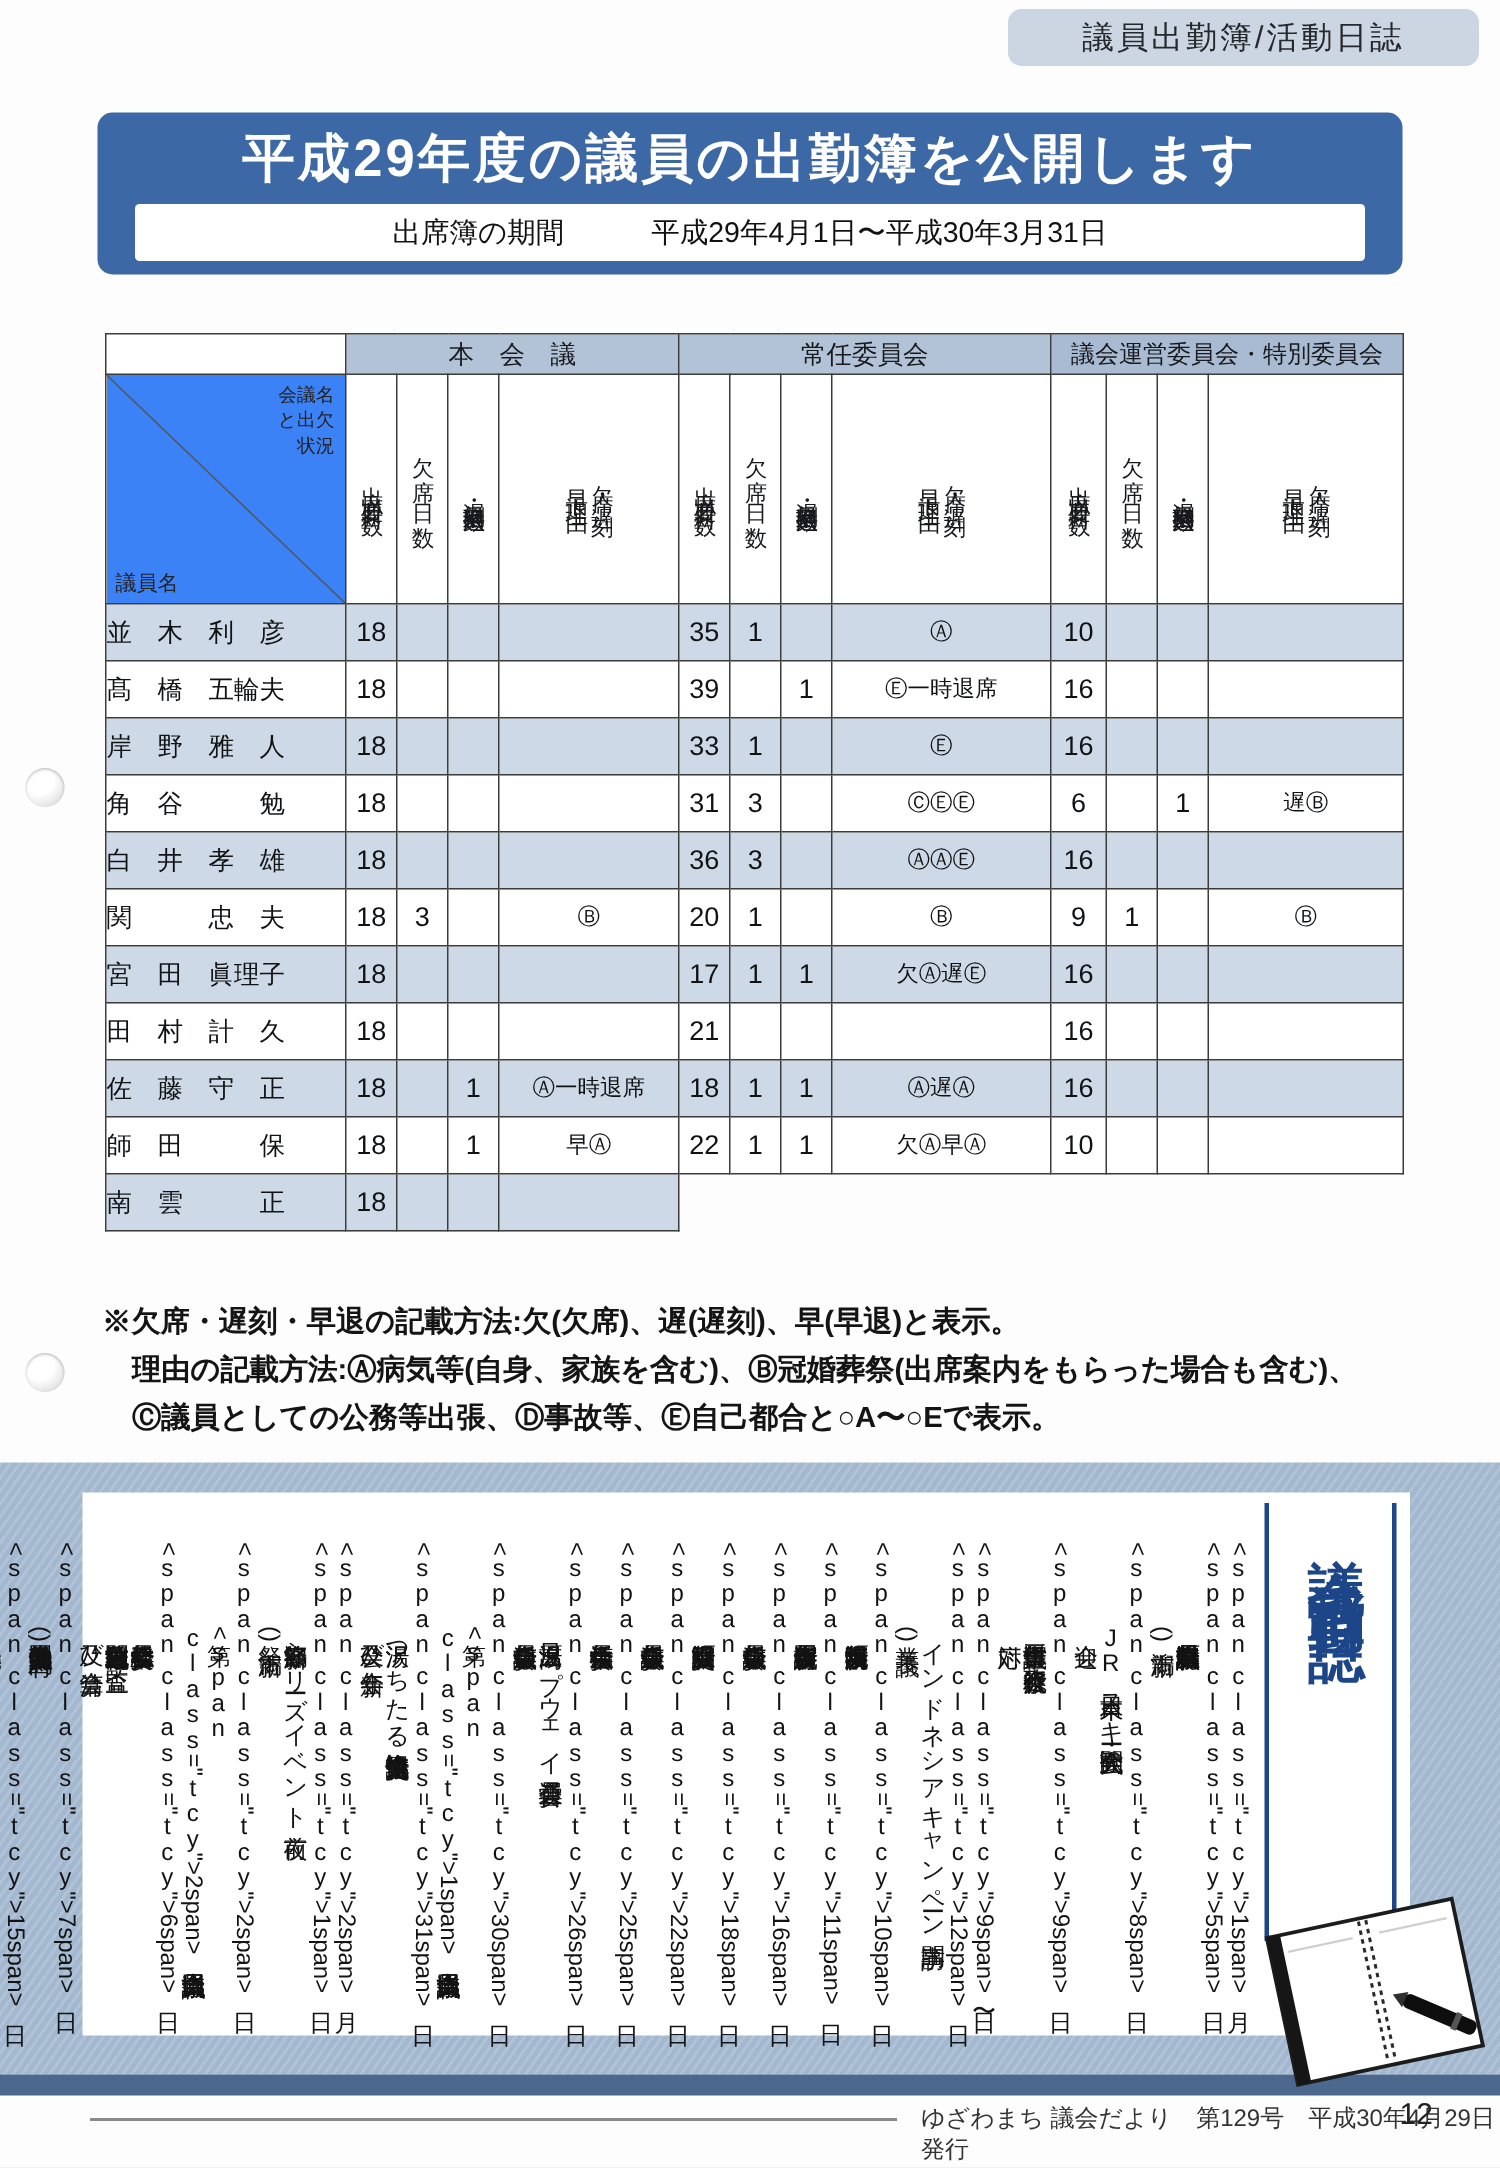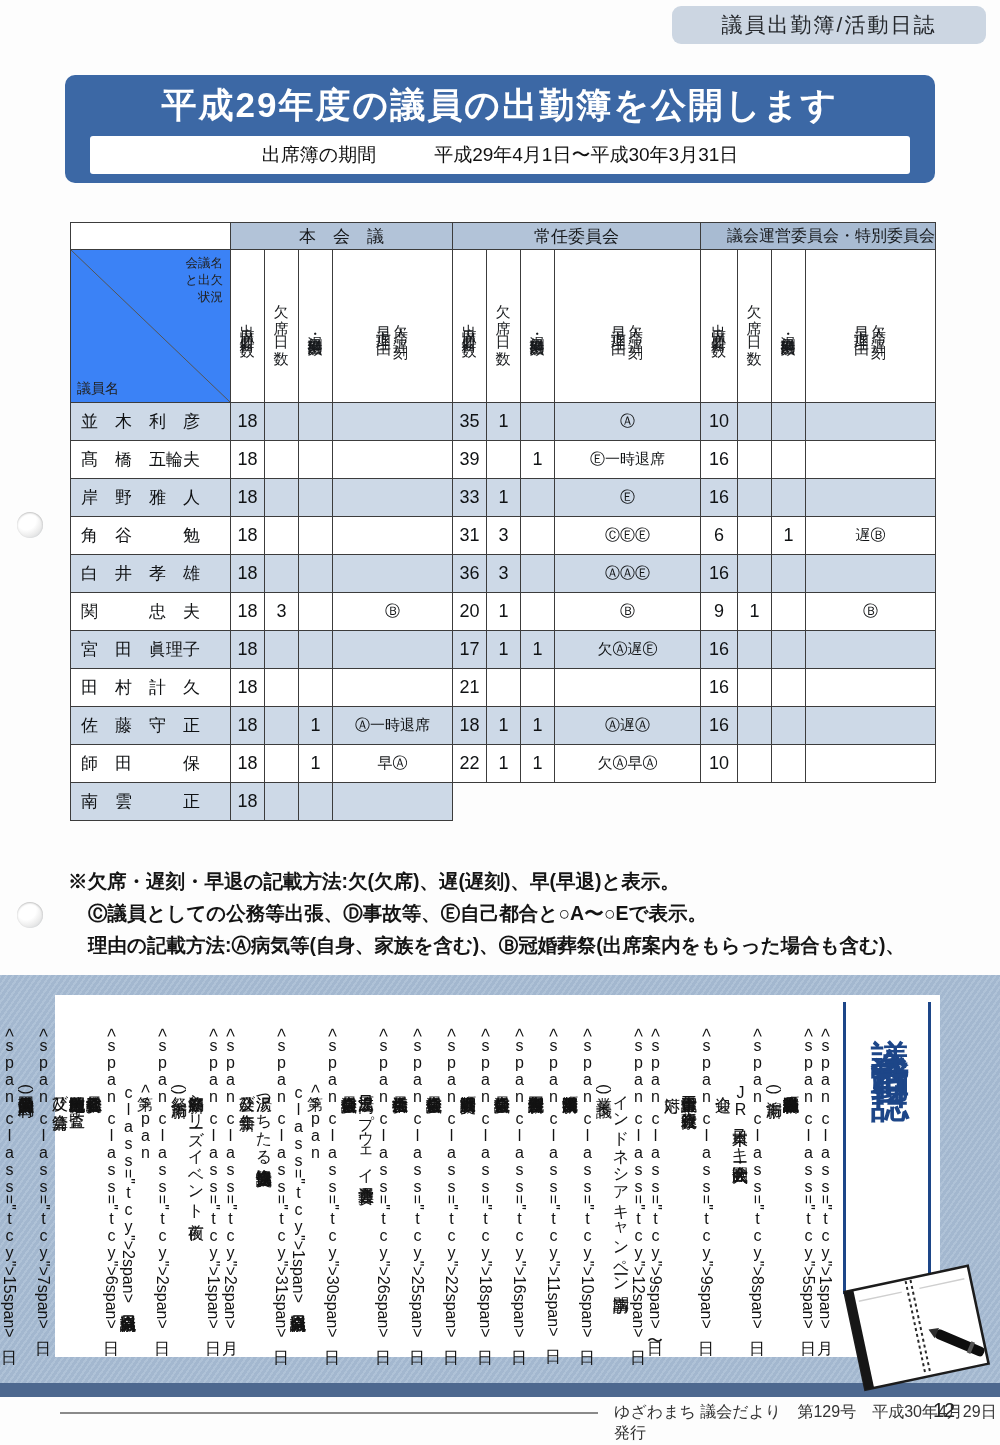--- a/index.html
+++ b/index.html
@@ -24,34 +24,34 @@
               font-size:35px;font-weight:bold;letter-spacing:2px;}
   .period-bar{position:absolute;left:25px;right:25px;bottom:9px;height:38px;background:#fff;
               border-radius:3px;display:flex;align-items:center;justify-content:center;gap:58px;
               font-size:19px;color:#111;}
 
   
   table.att{position:absolute;left:70px;top:222px;width:865px;border-collapse:collapse;
             table-layout:fixed;}
   table.att td,table.att th{border:1.5px solid #3c3c3c;padding:0;font-weight:normal;}
   .ghead{background:#b2c3d8;text-align:center;font-size:17px;height:26px;color:#17191c;margin-left:48px;}
-  .ghead.g3{background:#a8bbd2;font-size:16px;text-align:right;}
+  .ghead.g3{background:#a8bbd2;font-size:16px;}
   .corner-top{background:#fff;height:26px;border-bottom:none;}
   .vhead-row th{background:#fff;height:152px;vertical-align:middle;text-align:center;}
   .vtext{writing-mode:vertical-rl;display:inline-block;font-size:15px;line-height:17px;
          white-space:pre-line;color:#17191c;}
   .vh0 .vtext{letter-spacing:4px;} .vh1 .vtext{letter-spacing:16px;}
   .vh2 .vtext{letter-spacing:1px;} .vh3 .vtext{letter-spacing:5px;}
   .diag-cell{position:relative;background:#3b82f6;border-top:1.5px solid #3c3c3c;}
   .diag-cell svg{position:absolute;inset:0;width:100%;height:100%;}
   .diag-tr{position:absolute;top:5px;right:7px;font-size:12.5px;line-height:1.35;
            text-align:right;color:#222;white-space:pre-line;}
   .diag-bl{position:absolute;bottom:4px;left:6px;font-size:14px;color:#222;}
   tbody.data td{height:37px;font-size:18px;text-align:center;color:#101214;}
-  tbody.data td.name-cell{text-align:left;padding-left:10px;font-size:17px;}
+  tbody.data td.name-cell{text-align:left;font-size:17px;}
   tbody.data td.reason{font-size:15px;}
   tbody.data tr:nth-child(odd) td{background:#cdd9e7;}
   tbody.data tr:nth-child(even) td{background:#fff;}
   tbody.data td.absent{border:none;background:#fdfdfd !important;}
 
   
   .notes{position:absolute;left:68px;top:866px;width:885px;font-size:19.5px;line-height:1.63;
          color:#141414;font-weight:bold;}
   .notes .cont{padding-left:20px;}
 
@@ -312,22 +312,22 @@
           <td class="absent"></td>
           <td class="absent"></td>
           <td class="absent"></td>
           <td class="absent"></td>
         </tr>
       </tbody>
   </table>
 
   <div class="notes">
     <div>※欠席・遅刻・早退の記載方法:欠(欠席)、遅(遅刻)、早(早退)と表示。</div>
+    <div class="cont">理由の記載方法:Ⓐ病気等(自身、家族を含む)、Ⓑ冠婚葬祭(出席案内をもらった場合も含む)、</div>
     <div class="cont">Ⓒ議員としての公務等出張、Ⓓ事故等、Ⓔ自己都合と○A〜○Eで表示。</div>
-    <div class="cont">理由の記載方法:Ⓐ病気等(自身、家族を含む)、Ⓑ冠婚葬祭(出席案内をもらった場合も含む)、</div>
   </div>
 
   <div class="diary-band"></div>
   <div class="diary-strip"></div>
   <div class="diary-box"></div>
   <div class="diary-rule rule-r"></div>
   <div class="diary-rule rule-l"></div>
   <div class="diary-title">議会活動日誌</div>
   <div class="entries">
       <div class="entry">

